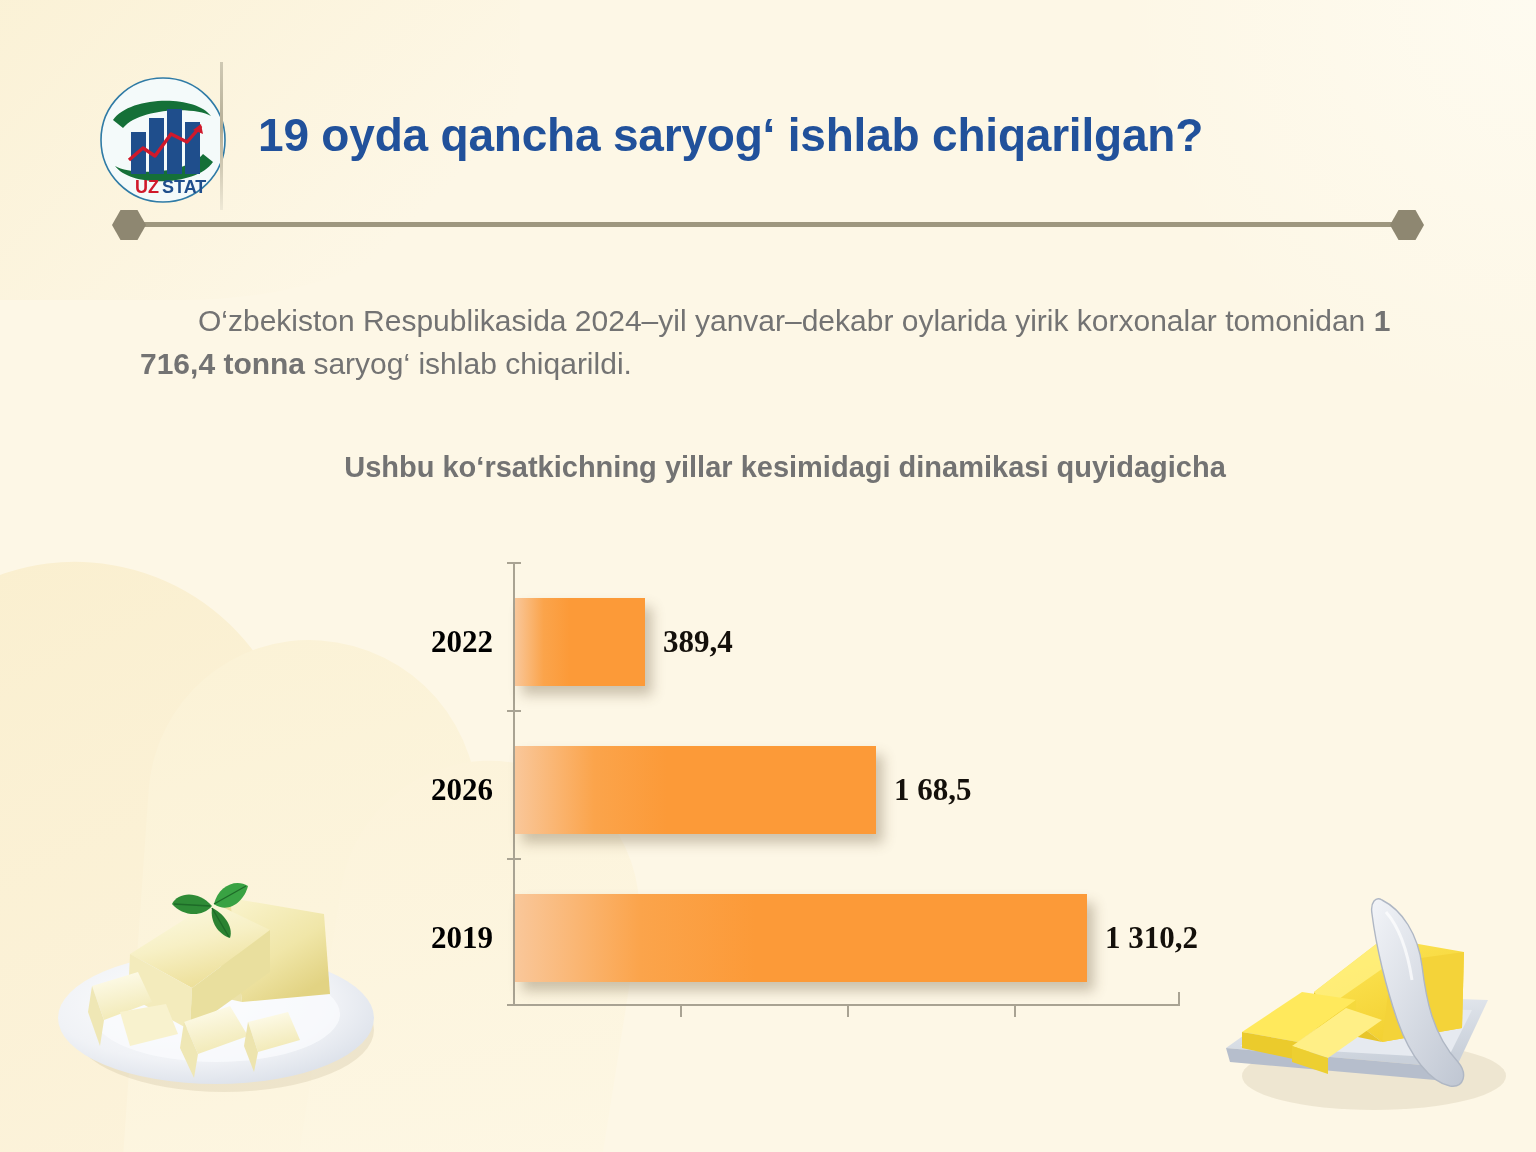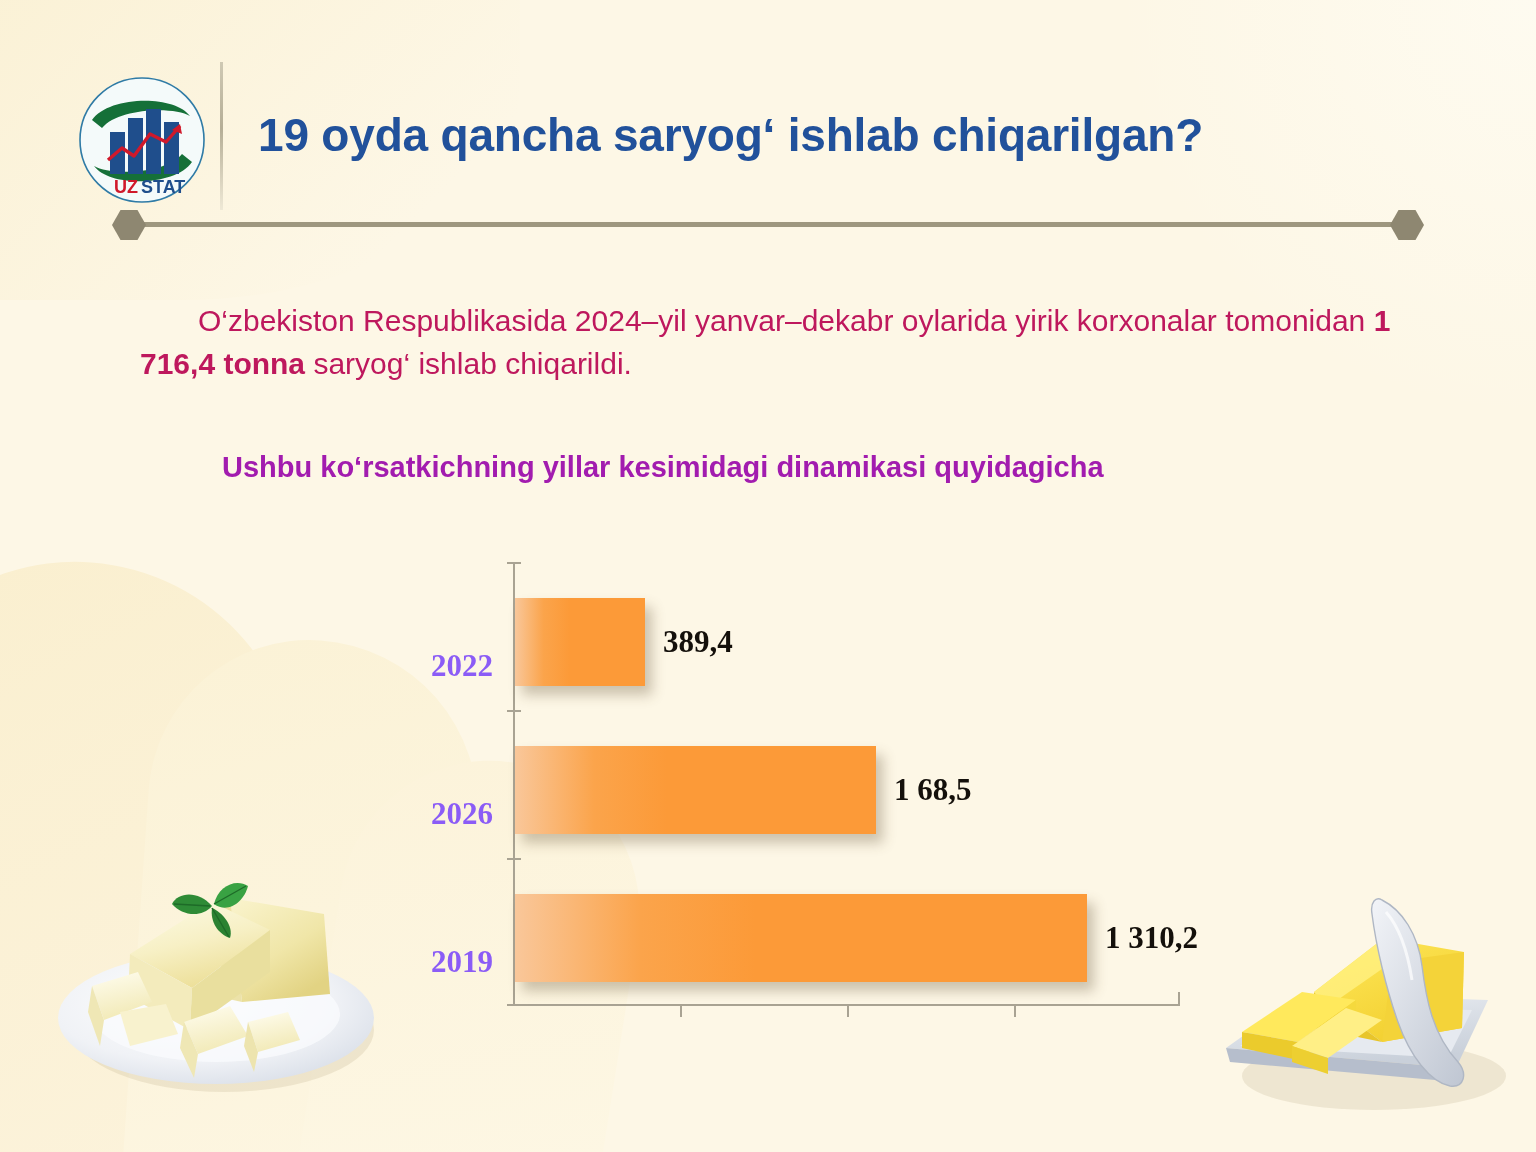--- a/index.html
+++ b/index.html
@@ -31,21 +31,21 @@
     left:330px;top:760px;width:300px;height:420px;
     border-radius:190px 190px 0 0;transform:rotate(9deg);
     background:linear-gradient(160deg,#FCF3DA 0%,#FDF7E4 100%);
   }
   .bg-tint-right{
     position:absolute;right:0;top:0;width:420px;height:420px;
     background:radial-gradient(circle at 100% 0%,#FEFBF0 0%, rgba(253,247,230,0) 70%);
   }
 
   
-  .logo{position:absolute;left:78px;top:76px;width:128px;height:128px;}
+  .logo{position:absolute;left:99px;top:76px;width:128px;height:128px;}
   .header-divider{
     position:absolute;left:220px;top:62px;width:3px;height:148px;
     background:linear-gradient(180deg,#CFC9B4 0%,#B5AE96 45%,#EFE9D6 100%);
   }
   .page-title{
     position:absolute;left:258px;top:108px;width:1140px;
     color:#21519B;font-size:46px;font-weight:bold;letter-spacing:-.2px;
     font-family:"Liberation Sans", sans-serif;
   }
 
@@ -57,29 +57,29 @@
   .hexagon{
     position:absolute;top:0;width:34px;height:32px;background:#8E8771;
     clip-path:polygon(25% 3%,75% 3%,100% 50%,75% 97%,25% 97%,0% 50%);
   }
   .hex-left{left:0;}
   .hex-right{right:0;}
 
   
   .lede{
     position:absolute;left:140px;top:300px;width:1262px;
-    color:#be185d;font-size:30px;line-height:1.42;
+    color:#737373;font-size:30px;line-height:1.42;
     text-indent:58px;
   }
   .lede b{font-weight:bold;}
 
   
   .chart-subtitle{
-    position:absolute;left:222px;top:448px;width:1110px;
-    text-align:left;color:#a21caf;font-size:29px;font-weight:bold;
+    position:absolute;left:230px;top:448px;width:1110px;
+    text-align:center;color:#737373;font-size:29px;font-weight:bold;
     line-height:1.32;
   }
 
   
   .chart{position:absolute;left:404px;top:556px;width:790px;height:470px;}
   .y-axis{
     position:absolute;left:109px;top:6px;width:2px;height:444px;background:#A9A393;
   }
   .x-axis{
     position:absolute;left:109px;top:448px;width:667px;height:2px;background:#A9A393;
@@ -96,23 +96,22 @@
   }
   .bar-value{
     position:absolute;top:50%;transform:translateY(-50%);
     white-space:nowrap;color:#14100B;font-weight:bold;font-size:31px;
     font-family:"Liberation Serif", serif;
     text-align:center;
   }
   .year-label{
     position:absolute;right:100%;margin-right:22px;top:50%;
     transform:translateY(-50%);
-    color:#8b5cf6;font-weight:bold;font-size:31px;white-space:nowrap;
+    color:#000000;font-weight:bold;font-size:31px;white-space:nowrap;
     font-family:"Liberation Serif", serif;
-    margin-top:24px;
   }
 
   
   .butter-plate{position:absolute;left:34px;top:862px;width:370px;height:250px;}
   .butter-dish{position:absolute;left:1206px;top:896px;width:320px;height:230px;}
 </style>
 </head>
 <body>
 
 <div class="bg-layer">

